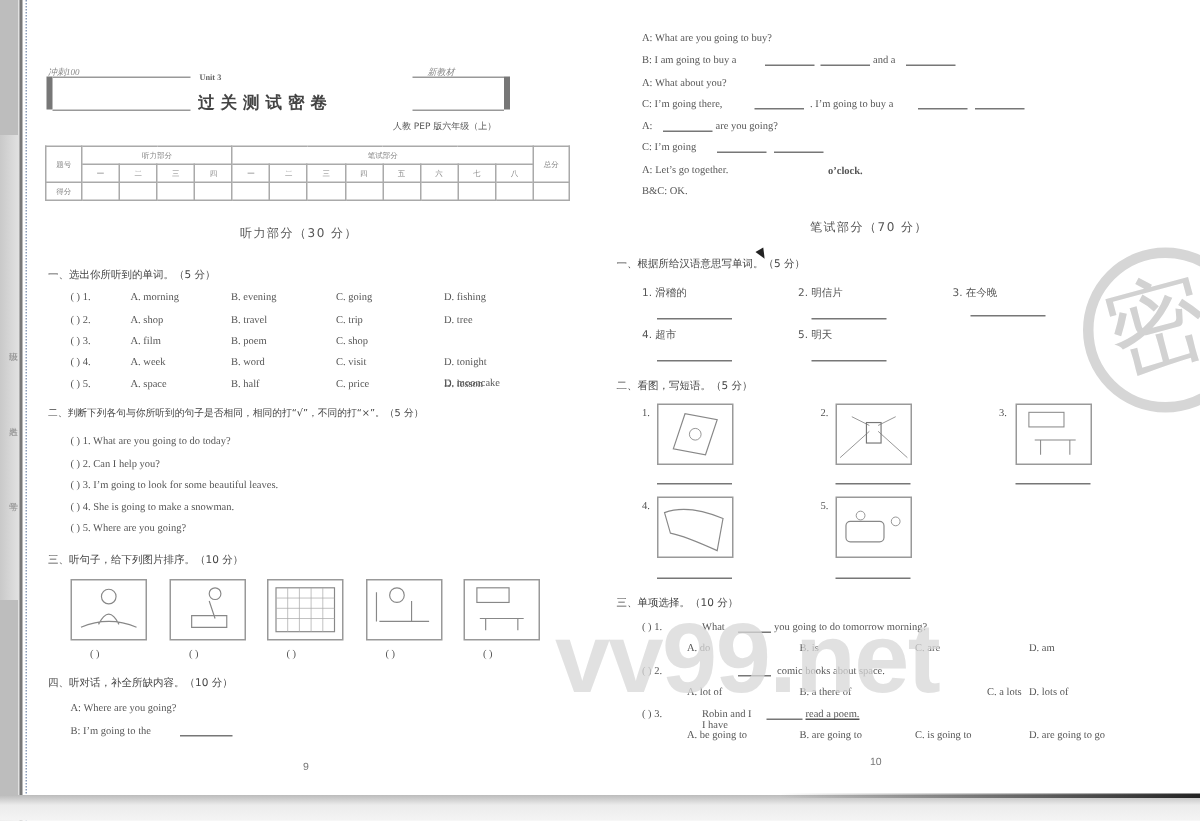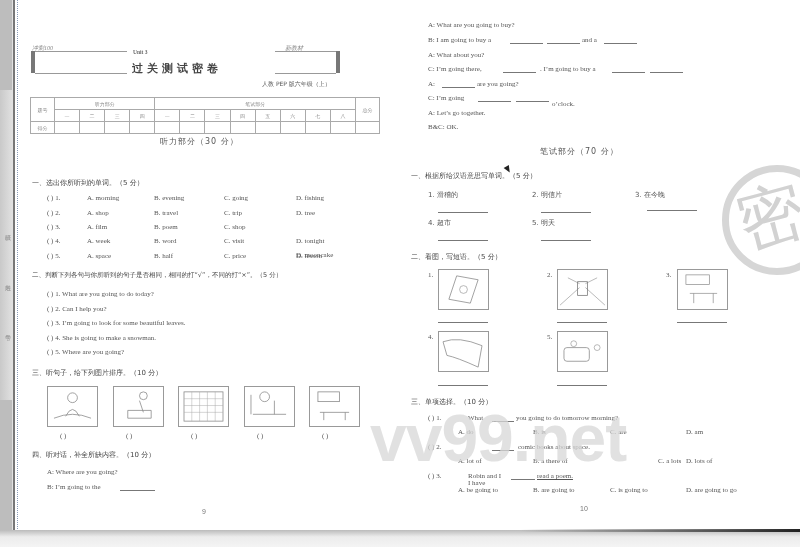--- a/index.html
+++ b/index.html
@@ -105,21 +105,21 @@
             <td></td>
         <td></td>
             <td></td>
             <td></td>
             <td></td>
         <td></td>
       </tr>
     </tbody>
       </table>
 
-    <span class="sec-title-center" style="left:160px;top:136px;">听力部分（30 分）</span>
+    <span class="sec-title-center" style="left:160px;top:150px;">听力部分（30 分）</span>
 
     <span class="t h-sec" style="left:32px;top:178px;">一、选出你所听到的单词。（5 分）</span>
     <div>
       <span class="t" style="left:47px;top:194px;">(      ) 1.</span>
       <span class="t" style="left:87px;top:194px;font-family:Liberation Serif, serif;">A. morning</span>
       <span class="t" style="left:154px;top:194px;">B. evening</span>
       <span class="t" style="left:224px;top:194px;">C. going</span>
       <span class="t" style="left:296px;top:194px;">D. fishing</span>
 
       <span class="t" style="left:47px;top:209px;">(      ) 2.</span>
@@ -215,21 +215,21 @@
     <div class="blank" style="left:612px;top:72px;width:33px;"></div>
     <div class="blank" style="left:650px;top:72px;width:33px;"></div>
 
     <span class="t" style="left:428px;top:80px;">A:</span>
     <div class="blank" style="left:442px;top:87px;width:33px;"></div>
     <span class="t" style="left:477px;top:80px;">are you going?</span>
 
     <span class="t" style="left:428px;top:94px;">C: I’m going</span>
     <div class="blank" style="left:478px;top:101px;width:33px;"></div>
     <div class="blank" style="left:516px;top:101px;width:33px;"></div>
-    <span class="t" style="left:552px;top:100px;">o’clock.</span>
+    <span class="t" style="left:552px;top:110px;font-weight:bold;">o’clock.</span>
 
     <span class="t" style="left:428px;top:109px;">A: Let’s go together.</span>
     <span class="t" style="left:428px;top:123px;">B&amp;C: OK.</span>
 
     <span class="sec-title-center" style="left:540px;top:146px;">笔试部分（70 分）</span>
 
     <span class="t h-sec" style="left:411px;top:171px;">一、根据所给汉语意思写单词。（5 分）</span>
     <span class="t cn" style="left:428px;top:190px;">1. 滑稽的</span>
     <span class="t cn" style="left:532px;top:190px;">2. 明信片</span>
     <span class="t cn" style="left:635px;top:190px;">3. 在今晚</span>

